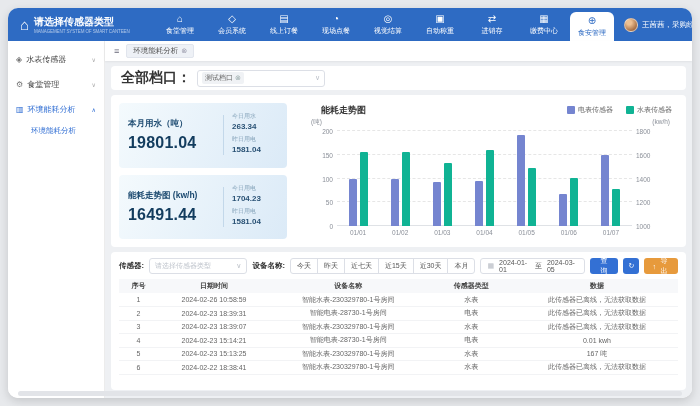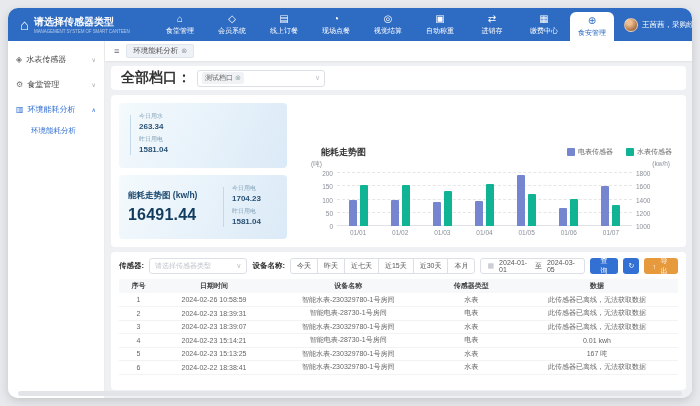--- a/index.html
+++ b/index.html
@@ -64,21 +64,21 @@
                display:flex; align-items:center; padding:5px 9px; }
   .stat-title { font-size:8.5px; font-weight:bold; color:#1c4a70; white-space:nowrap; }
   .stat-value { font-size:16px; font-weight:bold; color:#123c5e; margin-top:4px; letter-spacing:.2px; }
   .stat-left { flex:1; }
   .stat-divider { width:1px; height:40px; background:#c3d8ea; margin:0 8px 0 2px; }
   .stat-right { width:46px; flex:0 0 46px; }
   .stat-sub-label { font-size:6px; color:#8aa7bd; }
   .stat-sub-value { font-size:8px; font-weight:bold; color:#2a5275; margin:1px 0 4px 0; }
 
   
-  .chart-box { flex:1; position:relative; min-width:0;margin-top:42px; }
+  .chart-box { flex:1; position:relative; min-width:0; }
   .chart-title { position:absolute; left:24px; top:1px; font-size:9px; font-weight:bold; color:#333; }
   .legend { position:absolute; right:6px; top:2px; display:flex; gap:13px; }
   .legend-item { display:flex; align-items:center; gap:3px; font-size:7px; color:#666; cursor:pointer; }
   .legend-swatch { width:8px; height:8px; border-radius:1px; }
   .plot { position:absolute; left:40px; right:46px; top:28px; bottom:13px; }
   .gridline { position:absolute; left:0; right:0; height:0; border-top:1px dashed #e6e6e6; }
   .baseline { position:absolute; left:0; right:0; bottom:0; height:0; border-top:1px solid #dfe2e6; }
   .ytick { position:absolute; font-size:6.5px; color:#8a8f98; }
   .ytick.left  { left:-26px; width:22px; text-align:right; }
   .ytick.right { right:-38px; width:34px; text-align:left; }
@@ -217,20 +217,24 @@
               <span class="x">⊗</span>
             </span>
             <span class="stall-chev">∨</span>
           </span>
         </div>
 
         <div class="card dash-card">
           <div class="stats-col">
 
             <div class="stat-card">
+              <div class="stat-left">
+                <div class="stat-title">本月用水（吨）</div>
+                <div class="stat-value">19801.04</div>
+              </div>
               <div class="stat-divider"></div>
               <div class="stat-right">
                 <div class="stat-sub-label">今日用水</div>
                 <div class="stat-sub-value">263.34</div>
                 <div class="stat-sub-label">昨日用电</div>
                 <div class="stat-sub-value">1581.04</div>
               </div>
             </div>
 
             <div class="stat-card">

